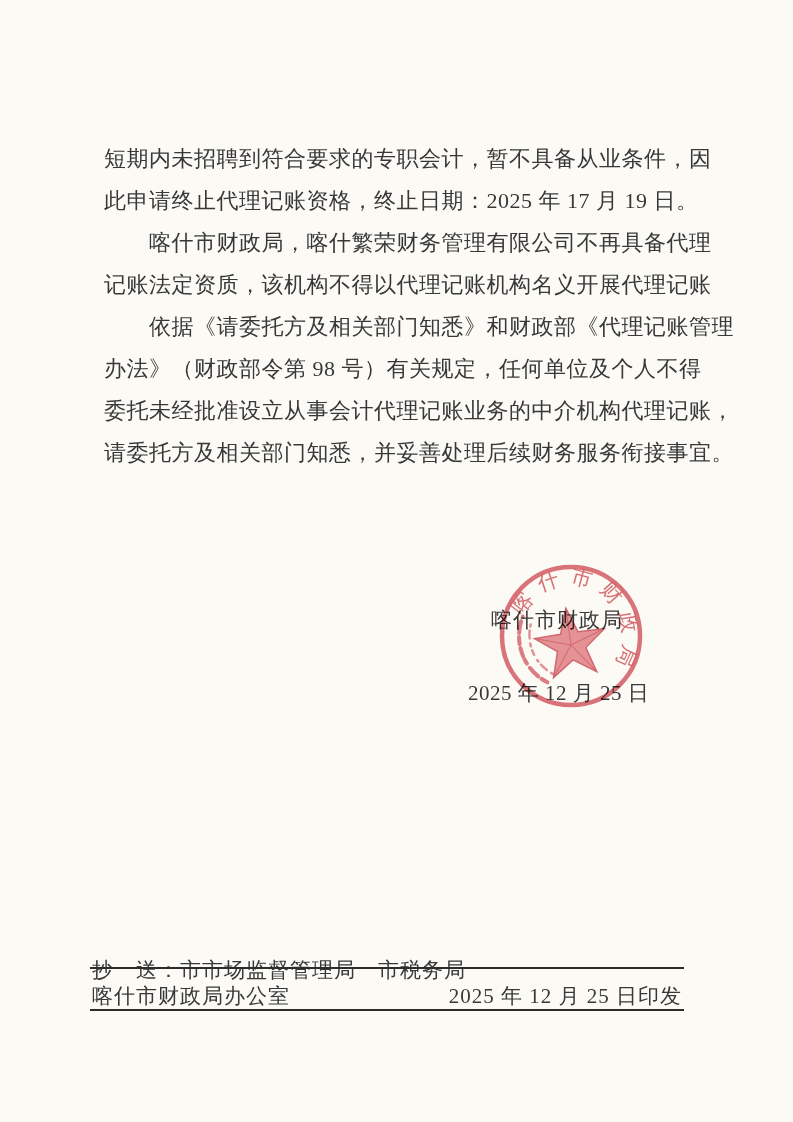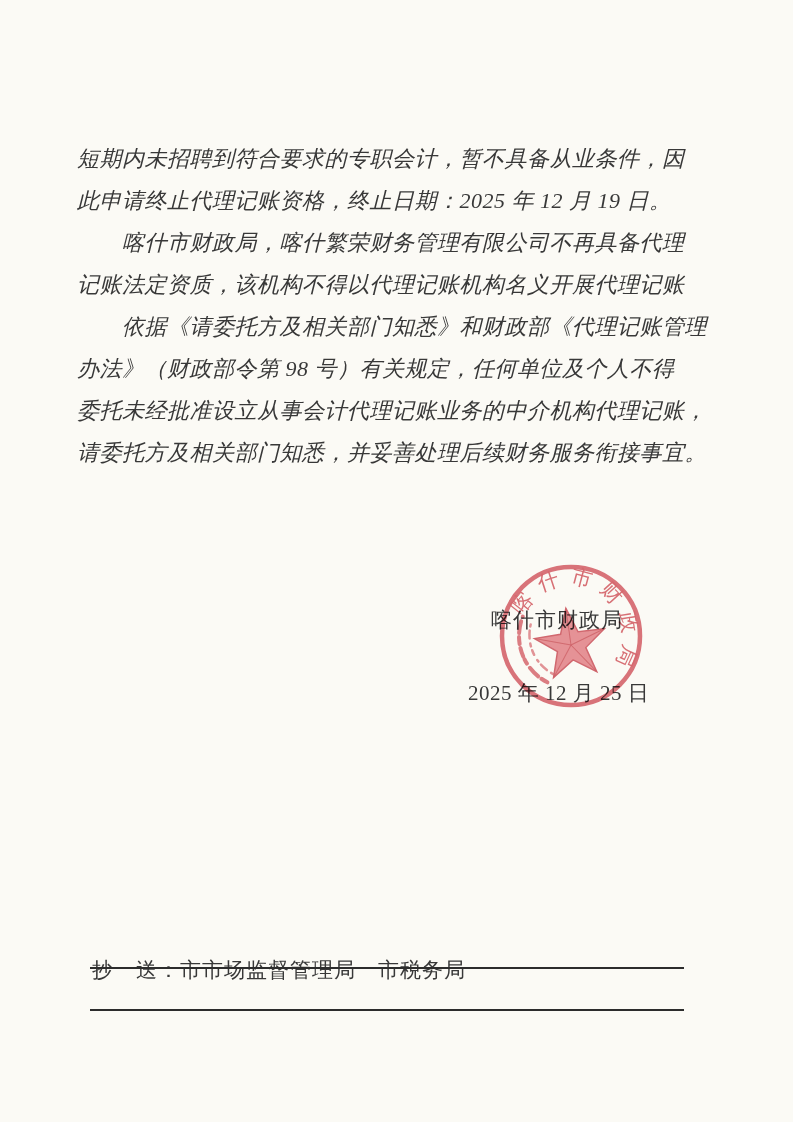--- a/index.html
+++ b/index.html
@@ -5,21 +5,21 @@
   html,body{margin:0;padding:0;}
   .page{
     position:relative;
     width:793px;height:1122px;
     background:#fbfaf5;
     font-family:"Liberation Serif","DejaVu Serif",serif;
     color:#383838;
     overflow:hidden;
   }
   .body-text{
-    position:absolute;left:77px;top:138px;width:616px;font-style:italic;
+    position:absolute;left:104px;top:138px;width:616px;
   }
   .body-line{
     height:42px;line-height:42px;font-size:22px;
     letter-spacing:0.5px;white-space:pre;
   }
   .sig-issuer{
     position:absolute;left:491px;top:606px;
     font-size:21px;letter-spacing:1px;z-index:1;white-space:pre;
   }
   .sig-date{
@@ -49,21 +49,21 @@
     font-size:21px;letter-spacing:1px;white-space:pre;
   }
 </style>
 </head>
 <body>
 
 <div class="page">
 
   <div class="body-text">
     <div class="body-line">短期内未招聘到符合要求的专职会计，暂不具备从业条件，因</div>
-    <div class="body-line">此申请终止代理记账资格，终止日期：2025 年 12 月 19 日。</div>
+    <div class="body-line">此申请终止代理记账资格，终止日期：2025 年 17 月 19 日。</div>
     <div class="body-line">　　喀什市财政局，喀什繁荣财务管理有限公司不再具备代理</div>
     <div class="body-line">记账法定资质，该机构不得以代理记账机构名义开展代理记账</div>
     <div class="body-line">　　依据《请委托方及相关部门知悉》和财政部《代理记账管理</div>
     <div class="body-line">办法》（财政部令第 98 号）有关规定，任何单位及个人不得</div>
     <div class="body-line">委托未经批准设立从事会计代理记账业务的中介机构代理记账，</div>
     <div class="body-line">请委托方及相关部门知悉，并妥善处理后续财务服务衔接事宜。</div>
   </div>
 
   <div class="sig-issuer">喀什市财政局</div>
   <div class="sig-date">2025 年 12 月 25 日</div>
@@ -88,15 +88,19 @@
         <line x1="75" y1="84" x2="110.2" y2="72.6"></line>
         <line x1="75" y1="84" x2="96.8" y2="113.9"></line>
         <line x1="75" y1="84" x2="53.2" y2="113.9"></line>
         <line x1="75" y1="84" x2="39.8" y2="72.6"></line>
       </g>
     </g>
   </svg>
 
   <div class="footer-cc"><span>抄　送：</span><span>市市场监督管理局　市税务局</span></div>
   <div class="rule rule-1"></div>
+  <div class="footer-issue">
+    <span>喀什市财政局办公室</span>
+    <span>2025 年 12 月 25 日印发</span>
+  </div>
   <div class="rule rule-2"></div>
 
 </div>
 
 </body></html>

